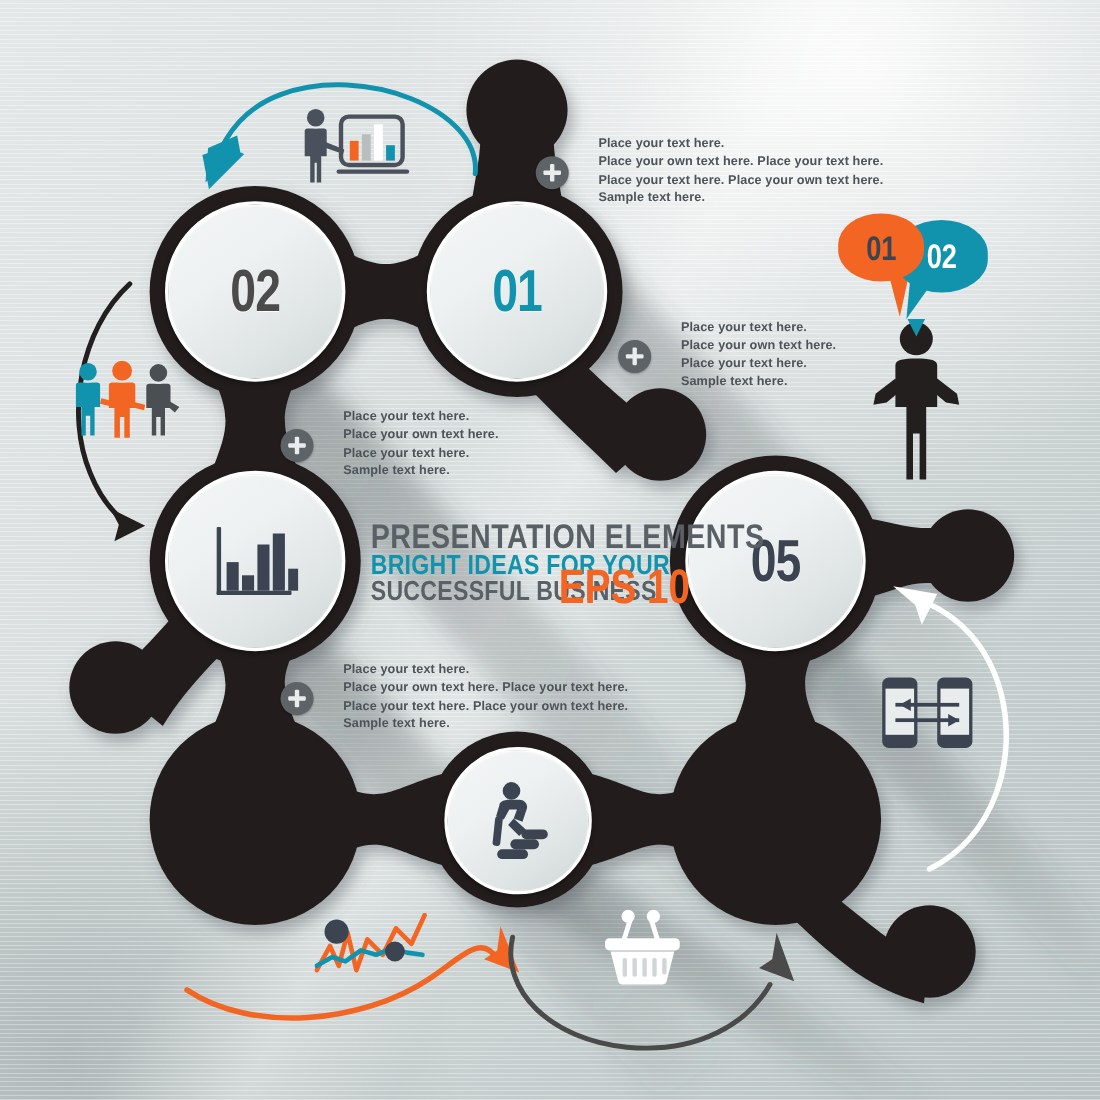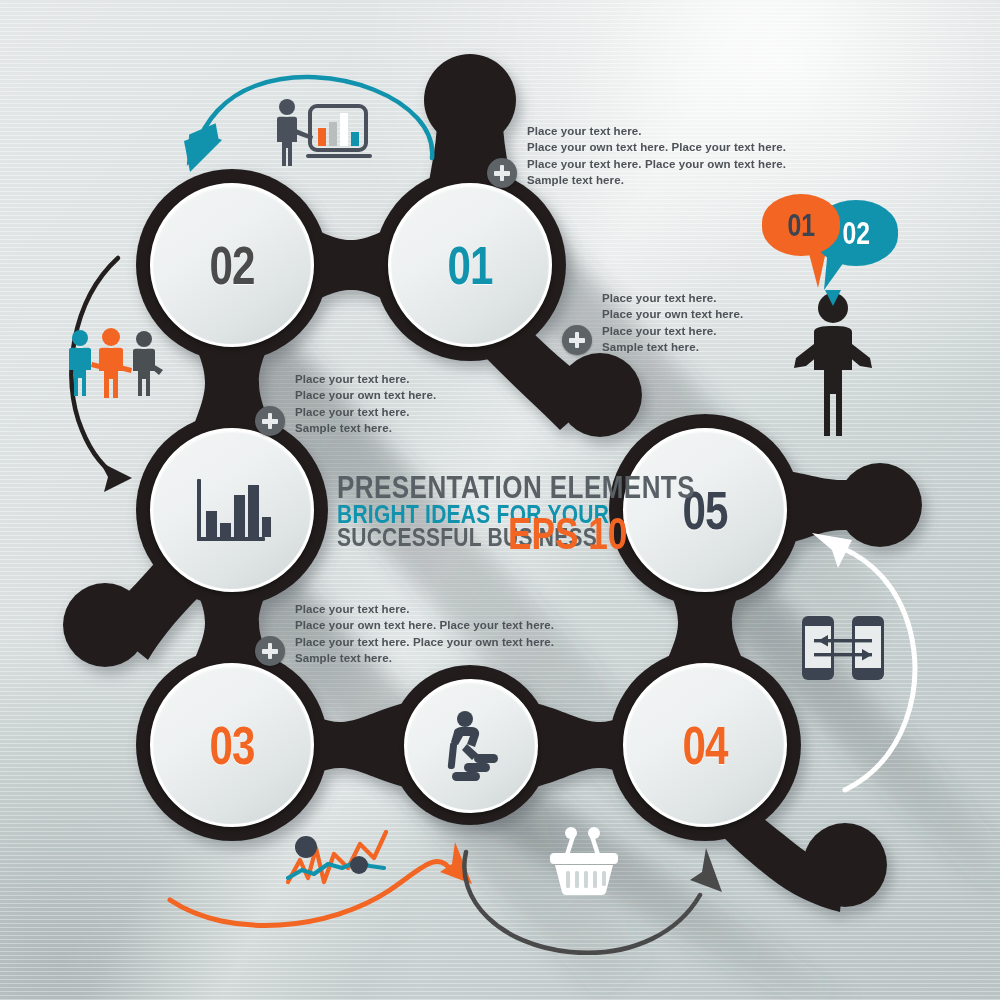--- a/index.html
+++ b/index.html
@@ -43,21 +43,21 @@
     transform:scaleX(.78);
     text-shadow:0 1px 0 rgba(255,255,255,.9);
     line-height:1;
   }
   .num-dark{color:#3b4450;}
   .num-gray{color:#4b4b4b;}
   .num-teal{color:#1193ad;}
   .num-orange{color:#f26522;}
 
   
-  .txtblock{position:absolute;display:flex;align-items:flex-end;gap:10px;}
+  .txtblock{position:absolute;display:flex;align-items:center;gap:27px;}
   .plus{
     flex:0 0 auto;width:30px;height:30px;border-radius:50%;
     background:#5d6366;position:relative;margin-top:2px;
     box-shadow:0 1px 2px rgba(0,0,0,.3);
   }
   .plus:before,.plus:after{
     content:"";position:absolute;background:#e9ecec;border-radius:1px;
   }
   .plus:before{left:7px;top:13px;width:16px;height:4.5px;}
   .plus:after{left:12.75px;top:7px;width:4.5px;height:16px;}
@@ -191,41 +191,35 @@
         <rect x="59" y="18" width="11" height="52"></rect>
         <rect x="73" y="50" width="9" height="20"></rect>
       </g>
     </svg>
   </div>
 
   <div class="node" style="left:623px;top:428px;width:158px;height:158px;">
     <span class="node-num num-dark">05</span>
   </div>
 
-  <div class="node" style="left:150px;top:663px;width:158px;height:158px;">
-    <span class="node-num num-orange">03</span>
-  </div>
 
   <div class="node" style="left:404px;top:679px;width:128px;height:128px;">
     <svg width="74" height="74" viewBox="0 0 74 74">
       <g fill="#3b4450">
         <circle cx="31" cy="10" r="8"></circle>
         <path d="M20,23 C20,20 24,18 29,18 L38,18 C43,18 46,22 45,26 L41,38 L33,35 L36,27 L29,27 L24,36 L17,33 Z"></path>
         <rect x="15" y="33" width="7" height="27" rx="3" transform="rotate(6 18 46)"></rect>
         <path d="M33,35 L44,45 L38,51 L28,41 Z"></path>
         <rect x="40" y="45" width="24" height="9" rx="4.5"></rect>
         <rect x="30" y="54" width="26" height="9" rx="4.5"></rect>
         <rect x="18" y="63" width="28" height="9" rx="4.5"></rect>
       </g>
     </svg>
   </div>
 
-  <div class="node" style="left:623px;top:663px;width:158px;height:158px;">
-    <span class="node-num num-orange">04</span>
-  </div>
 
   <svg class="layer">
 
     <g>
       <path d="M432,158 C438,100 330,58 255,86 C225,97 205,120 196,148" fill="none" stroke="#1193ad" stroke-width="4.5" stroke-linecap="round"></path>
       <path d="M186,165 L219,139 L217,124 L190,134 Z" fill="#1193ad" transform="rotate(-3 200 150)"></path>
       <path d="M190,172 L222,140 L206,133 L184,141 Z" fill="#1193ad"></path>
     </g>
 
     <g>

